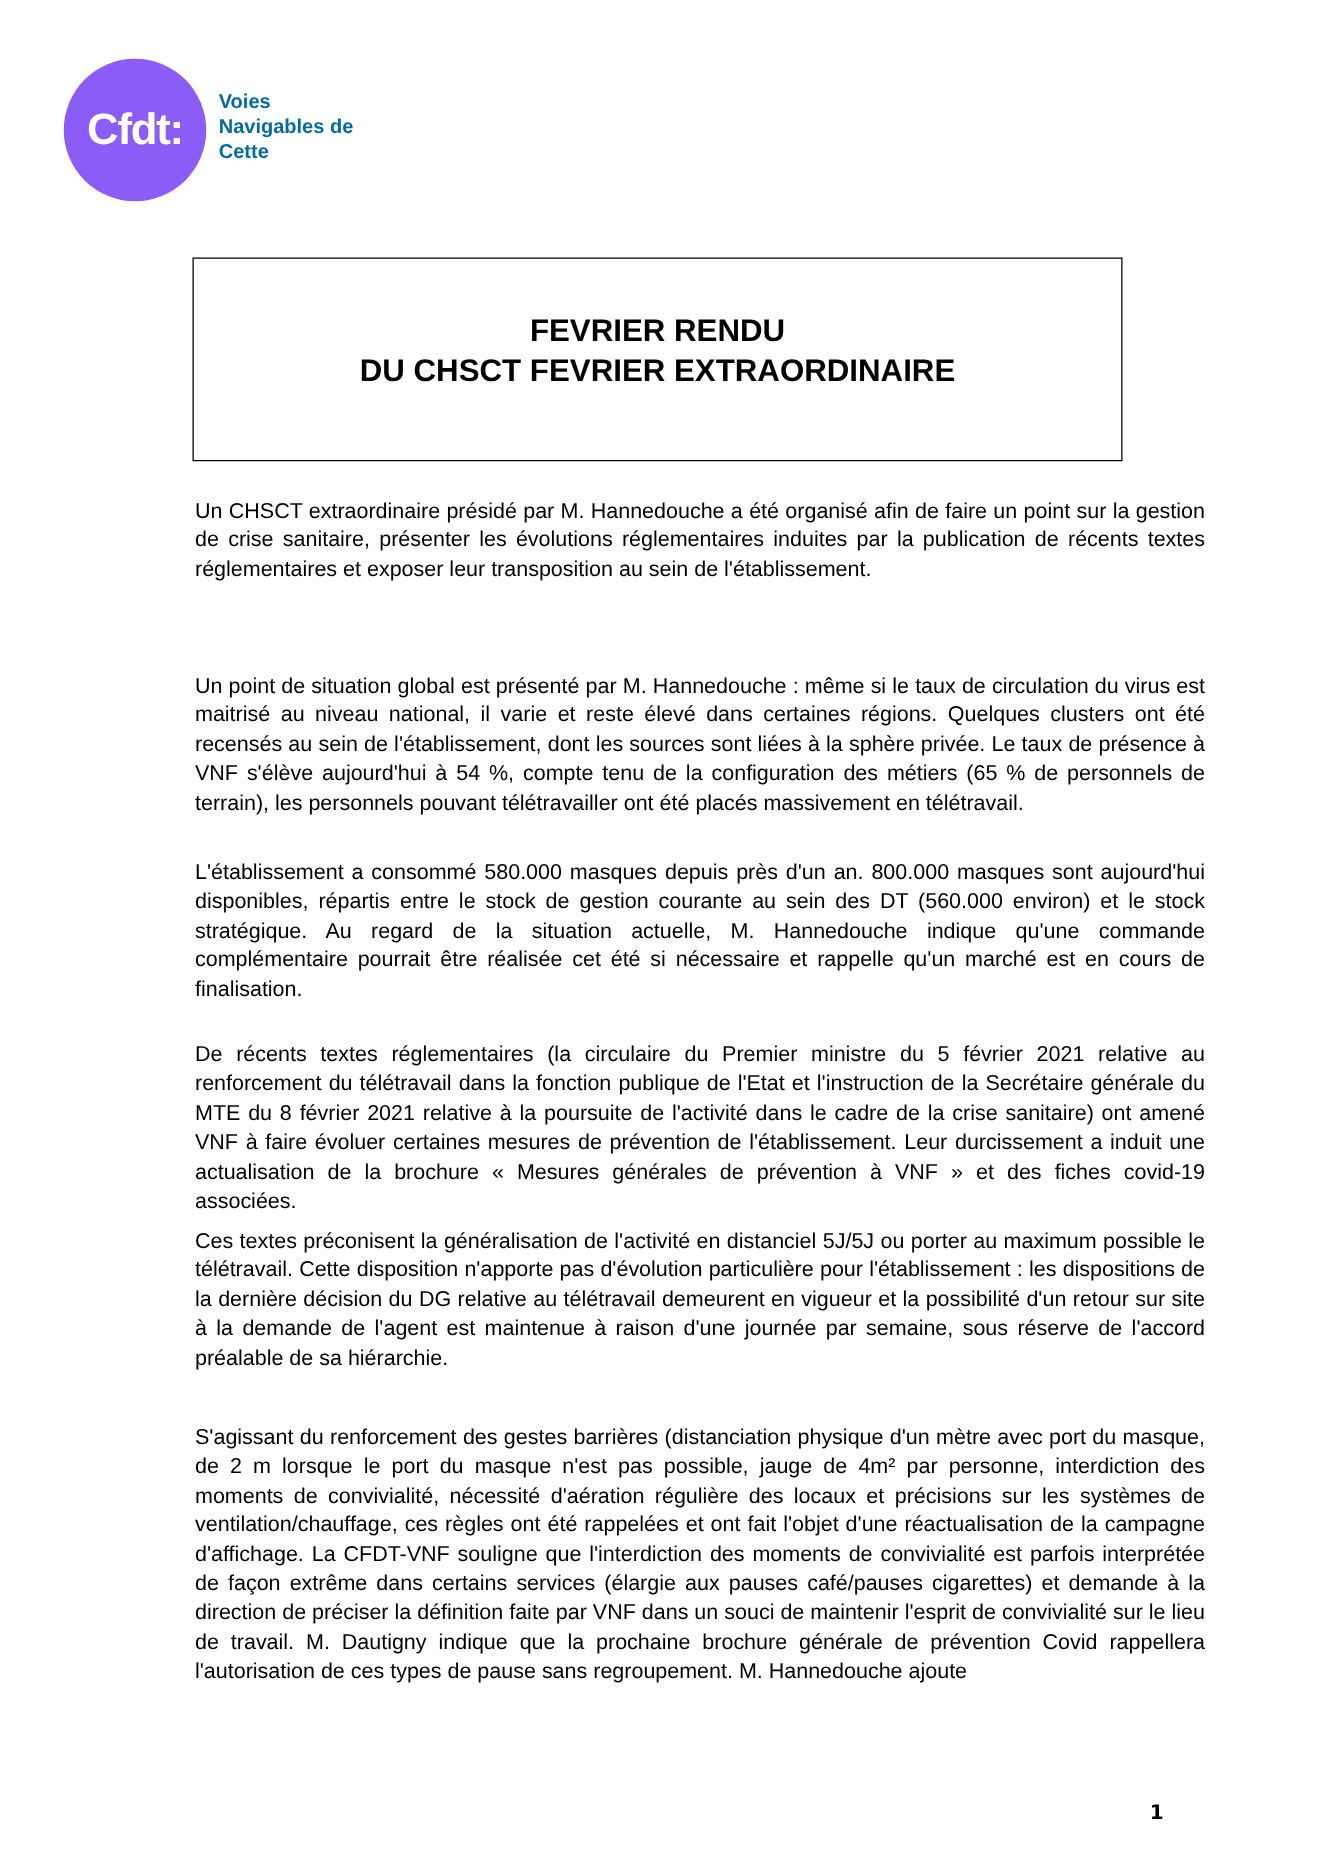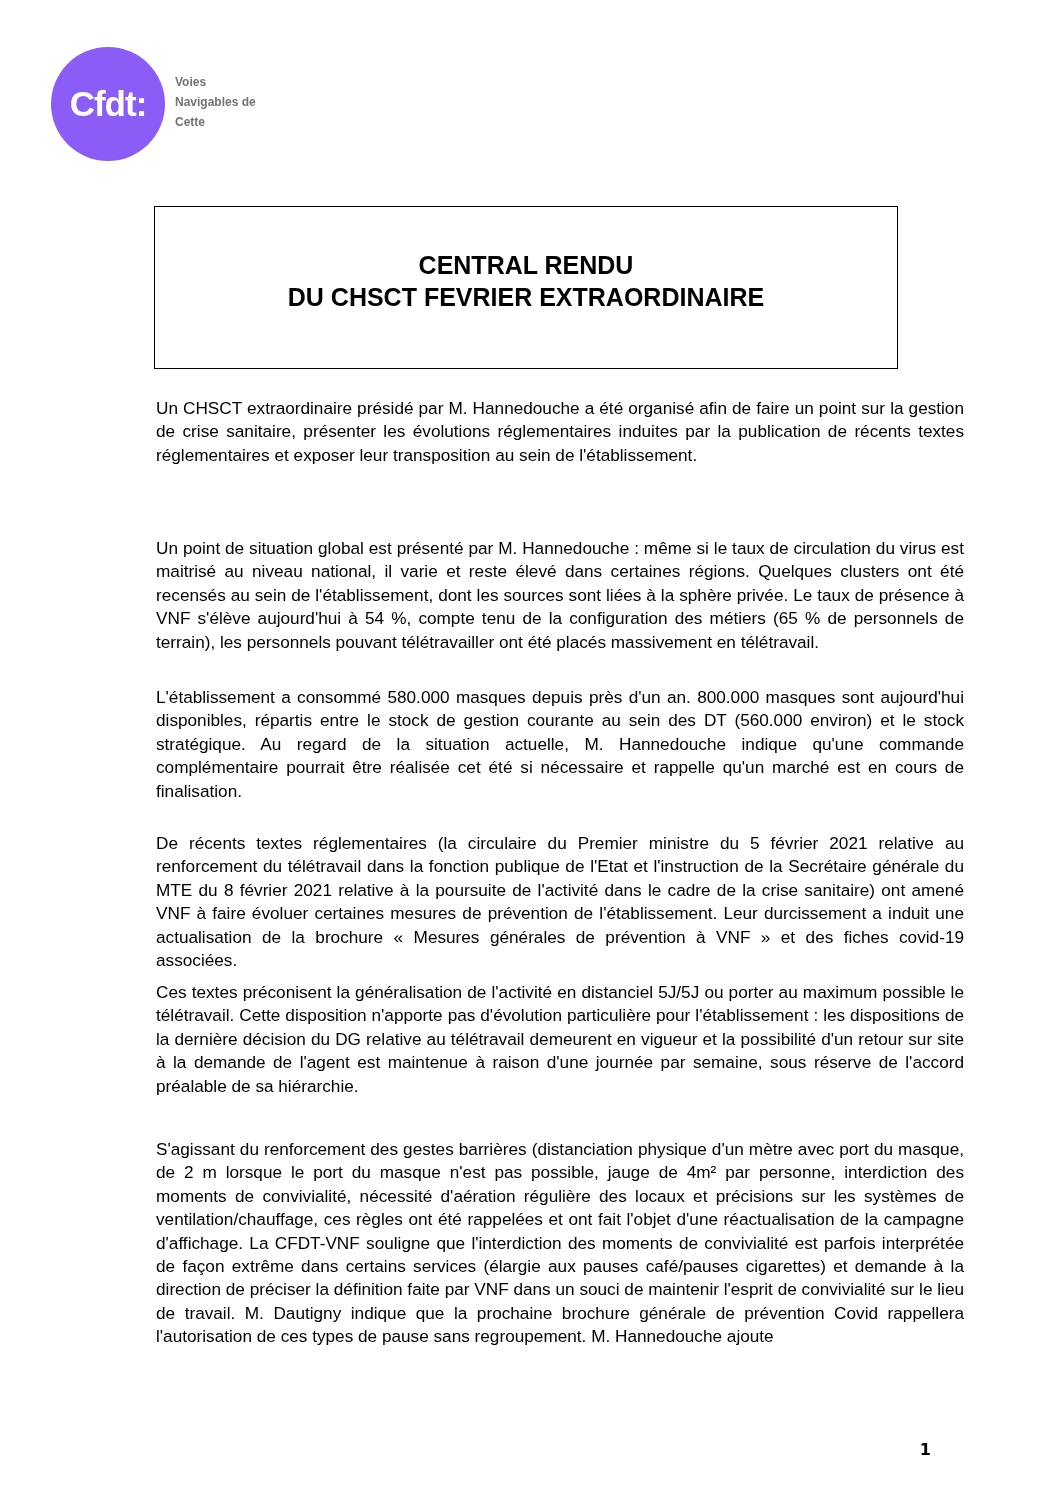--- a/index.html
+++ b/index.html
@@ -4,22 +4,22 @@
   <style>
     html, body { margin: 0; padding: 0; background: #ffffff; }
     body { width: 1058px; height: 1497px; position: relative; overflow: hidden;
            font-family: "Liberation Sans", sans-serif; color: #000; }
     .logo { position: absolute; left: 51px; top: 47px; width: 360px; height: 120px; }
     .logo-circle { position: absolute; left: 0; top: 0; width: 114px; height: 114px;
                    border-radius: 50%; background: #8b5cf6; display: flex;
                    align-items: center; justify-content: center; }
     .logo-circle span { color: #fff; font-weight: bold; font-size: 35px; letter-spacing: -1px;
                         font-family: "Liberation Sans", sans-serif; }
-    .logo-text { position: absolute; left: 124px; top: 25px; color: #737373;
-                 font-weight: bold; font-size: 12px; line-height: 20px;
+    .logo-text { position: absolute; left: 124px; top: 25px; color: #0369a1;
+                 font-weight: bold; font-size: 16px; line-height: 20px;
                  font-family: "Liberation Sans", sans-serif; }
     .title-box { position: absolute; left: 154px; top: 206px; width: 744px; height: 163px;
                  border: 1.5px solid #000; box-sizing: border-box; }
     .title-box .lines { position: absolute; left: 0; right: 0; top: 42px; text-align: center;
                         font-weight: bold; font-size: 25px; line-height: 32px; }
     .body-text { position: absolute; left: 126px; width: 808px; font-size: 17.2px;
                  line-height: 23.4px; text-align: justify; margin-left: 30px; }
     .body-text p { margin: 0; }
     .page-number { position: absolute; right: 127px; top: 1440px; font-size: 16px;
                    font-weight: bold; font-family: "DejaVu Sans", sans-serif; }
@@ -33,21 +33,21 @@
   </div>
   <div class="logo-text">
     <div>Voies</div>
     <div>Navigables de</div>
     <div>Cette</div>
   </div>
 </div>
 
 <div class="title-box">
   <div class="lines">
-    <div>CENTRAL RENDU</div>
+    <div>FEVRIER RENDU</div>
     <div>DU CHSCT FEVRIER EXTRAORDINAIRE</div>
   </div>
 </div>
 
 <div class="body-text" style="top:397px;">
   <p>Un CHSCT extraordinaire présidé par M. Hannedouche a été organisé afin de faire un point sur la gestion de crise sanitaire, présenter les évolutions réglementaires induites par la publication de récents textes réglementaires et exposer leur transposition au sein de l'établissement.</p>
 </div>
 <div class="body-text" style="top:537px;">
   <p>Un point de situation global est présenté par M. Hannedouche : même si le taux de circulation du virus est maitrisé au niveau national, il varie et reste élevé dans certaines régions. Quelques clusters ont été recensés au sein de l'établissement, dont les sources sont liées à la sphère privée. Le taux de présence à VNF s'élève aujourd'hui à 54 %, compte tenu de la configuration des métiers (65 % de personnels de terrain), les personnels pouvant télétravailler ont été placés massivement en télétravail.</p>
 </div>

